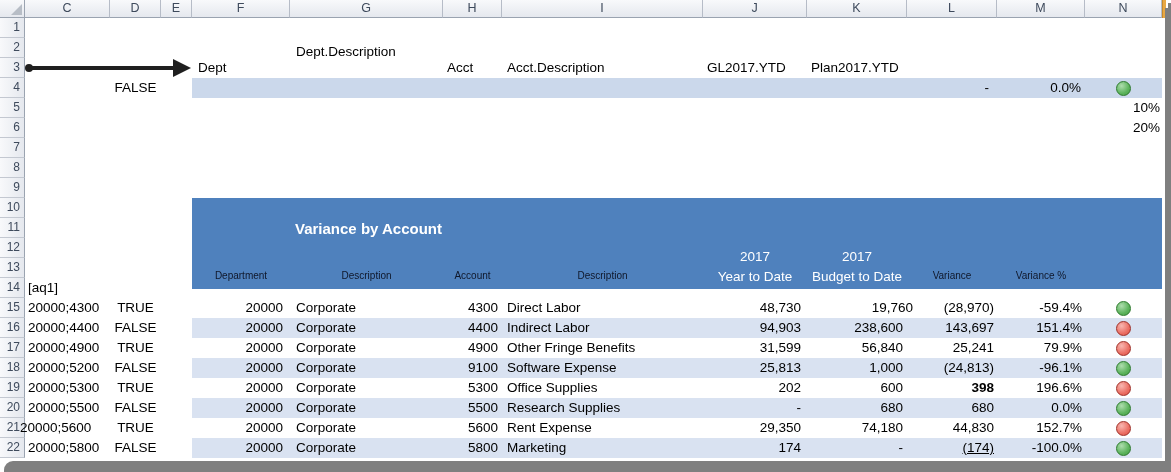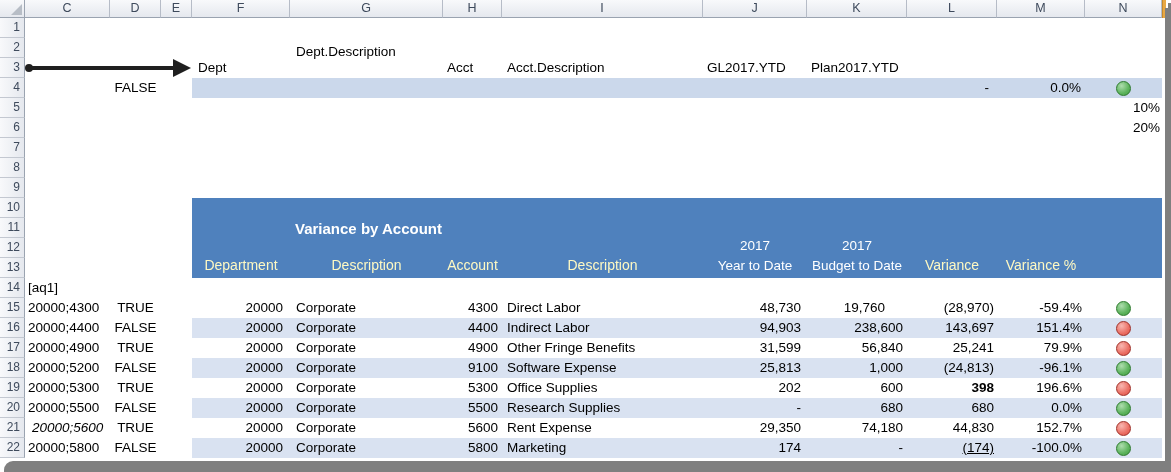--- a/index.html
+++ b/index.html
@@ -34,30 +34,30 @@
   
   .t { position: absolute; height: 20px; line-height: 20px; font-size: 13.5px; white-space: nowrap; }
   .tr { text-align: right; }
   .tc { text-align: center; }
   
   .band { position: absolute; left: 192px; width: 970px; height: 20px; }
   .control-band { background: #cbd8eb; }
   .alt-band { background: #d9e2f1; }
   
   .report-block {
-    position: absolute; left: 192px; top: 198px; width: 970px; height: 80px;
+    position: absolute; left: 192px; top: 198px; width: 970px; height: 91px;
     background: #4f81bd;
   }
   .rtitle {
     position: absolute; left: 103px; top: 21px; height: 20px; line-height: 20px;
     color: #fff; font-size: 15px; font-weight: bold; white-space: nowrap;
   }
   .bh {
     position: absolute; bottom: 3px; height: 20px; line-height: 20px;
-    color: #fef9c3; font-size: 14px; text-align: center; white-space: nowrap;
+    color: #0f172a; font-size: 10px; text-align: center; white-space: nowrap;
   }
   .bh2 {
     position: absolute; bottom: 2px; height: 40px; line-height: 20px;
     color: #fff; font-size: 13.5px; text-align: center; white-space: nowrap;
   }
   
   .dot {
     position: absolute; width: 15px; height: 15px; border-radius: 50%;
   }
   .dot.green {
@@ -168,21 +168,21 @@
   <div class="t" style="left:28px; top:278px;">[aq1]</div>
 
   <div id="grid-rows">
       <div class="t" style="left: 28px; top: 298px; width: 130px;">20000;4300</div>
       <div class="t tc" style="left: 110px; top: 298px; width: 51px;">TRUE</div>
       <div class="t tr" style="left: 192px; top: 298px; width: 91px;">20000</div>
       <div class="t" style="left: 296px; top: 298px; width: 140px;">Corporate</div>
       <div class="t tr" style="left: 443px; top: 298px; width: 55px;">4300</div>
       <div class="t" style="left: 507px; top: 298px; width: 190px;">Direct Labor</div>
       <div class="t tr" style="left: 703px; top: 298px; width: 98px;">48,730</div>
-      <div class="t tr" style="left: 789px; top: 298px; width: 96px;">19,760</div>
+      <div class="t tr" style="left: 817px; top: 298px; width: 96px;">19,760</div>
       <div class="t tr" style="left: 907px; top: 298px; width: 87px;">(28,970)</div>
       <div class="t tr" style="left: 997px; top: 298px; width: 85px;">-59.4%</div>
       <div class="dot green" style="left: 1116px; top: 300.5px;"></div>
       <div class="band alt-band" style="top: 318px;"></div>
       <div class="t" style="left: 28px; top: 318px; width: 130px;">20000;4400</div>
       <div class="t tc" style="left: 110px; top: 318px; width: 51px;">FALSE</div>
       <div class="t tr" style="left: 192px; top: 318px; width: 91px;">20000</div>
       <div class="t" style="left: 296px; top: 318px; width: 140px;">Corporate</div>
       <div class="t tr" style="left: 443px; top: 318px; width: 55px;">4400</div>
       <div class="t" style="left: 507px; top: 318px; width: 190px;">Indirect Labor</div>
@@ -230,21 +230,21 @@
       <div class="t tc" style="left: 110px; top: 398px; width: 51px;">FALSE</div>
       <div class="t tr" style="left: 192px; top: 398px; width: 91px;">20000</div>
       <div class="t" style="left: 296px; top: 398px; width: 140px;">Corporate</div>
       <div class="t tr" style="left: 443px; top: 398px; width: 55px;">5500</div>
       <div class="t" style="left: 507px; top: 398px; width: 190px;">Research Supplies</div>
       <div class="t tr" style="left: 703px; top: 398px; width: 98px;">-</div>
       <div class="t tr" style="left: 807px; top: 398px; width: 96px;">680</div>
       <div class="t tr" style="left: 907px; top: 398px; width: 87px;">680</div>
       <div class="t tr" style="left: 997px; top: 398px; width: 85px;">0.0%</div>
       <div class="dot green" style="left: 1116px; top: 400.5px;"></div>
-      <div class="t" style="left: 32px; top: 418px; width: 130px; font-style: italic;">20000;5600</div>
+      <div class="t" style="left: 20px; top: 418px; width: 130px;">20000;5600</div>
       <div class="t tc" style="left: 110px; top: 418px; width: 51px;">TRUE</div>
       <div class="t tr" style="left: 192px; top: 418px; width: 91px;">20000</div>
       <div class="t" style="left: 296px; top: 418px; width: 140px;">Corporate</div>
       <div class="t tr" style="left: 443px; top: 418px; width: 55px;">5600</div>
       <div class="t" style="left: 507px; top: 418px; width: 190px;">Rent Expense</div>
       <div class="t tr" style="left: 703px; top: 418px; width: 98px;">29,350</div>
       <div class="t tr" style="left: 807px; top: 418px; width: 96px;">74,180</div>
       <div class="t tr" style="left: 907px; top: 418px; width: 87px;">44,830</div>
       <div class="t tr" style="left: 997px; top: 418px; width: 85px;">152.7%</div>
       <div class="dot red" style="left: 1116px; top: 420.5px;"></div>

